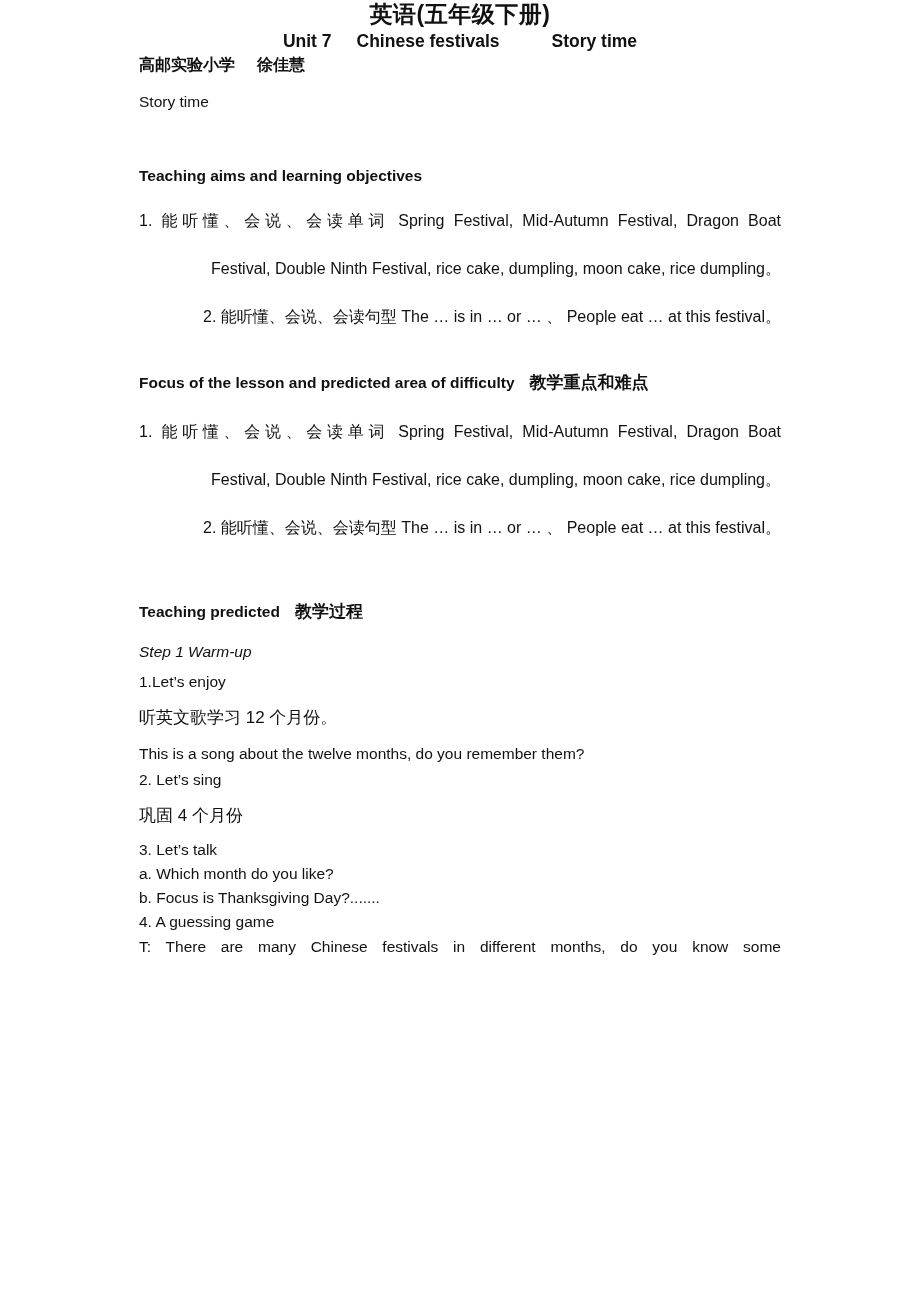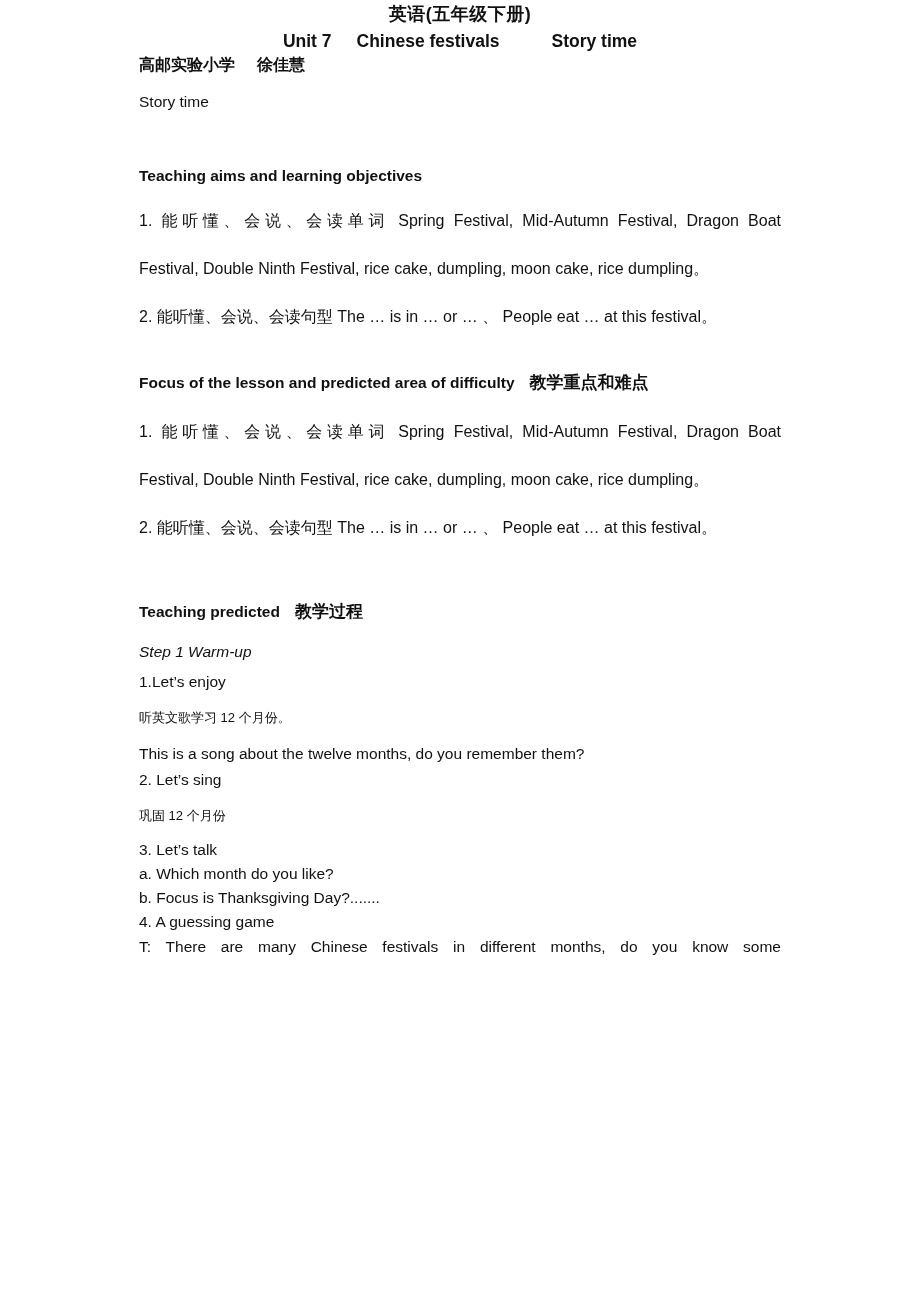--- a/index.html
+++ b/index.html
@@ -18,21 +18,21 @@
     font-family: "Liberation Sans", "DejaVu Sans", sans-serif;
     color: #111111;
   }
   .page p, .page h1, .page div.row {
     margin: 0;
     padding: 0;
   }
   
   .doc-title {
     margin-top: 120px;
-    font-size: 18px;
+    font-size: 23px;
     line-height: 28px;
     font-weight: 700;
     text-align: center;
     letter-spacing: 0.5px;
   }
   
   .unit-line {
     margin-top: 24px;
     font-size: 17.5px;
     line-height: 26px;
@@ -65,33 +65,34 @@
     line-height: 24px;
   }
   .h2 .zh-part {
     font-size: 17px;
     margin-left: 15px;
   }
   
   .item {
     font-size: 16px;
     line-height: 26px;
+    text-align: right;
   }
   .hang { padding-left: 18px; }
   
   .stretch {
     text-align: justify;
     text-align-last: justify;
   }
   
   .p1 { padding-left: 4px; }
   .p2 { padding-left: 17px; }
   .p3 {
     padding-left: 36px;
-    font-size: 13px;
+    font-size: 17px;
     line-height: 26px;
   }
 </style>
 </head>
 <body>
 
 <div class="page">
 
   <h1 class="doc-title">英语(五年级下册)</h1>
 
@@ -133,21 +134,21 @@
   <p class="t italic" style="margin-top:17px">Step 1 Warm-up</p>
 
   <p class="t p1" style="margin-top:8px">1.Let’s enjoy</p>
 
   <p class="p3" style="margin-top:12px">听英文歌学习 12 个月份。</p>
 
   <p class="t p2" style="margin-top:12px">This is a song about the twelve months, do you remember them?</p>
 
   <p class="t p1" style="margin-top:4px">2. Let’s sing</p>
 
-  <p class="p3" style="margin-top:12px">巩固 12 个月份</p>
+  <p class="p3" style="margin-top:12px">巩固 4 个月份</p>
 
   <p class="t p1" style="margin-top:10px">3. Let’s talk</p>
 
   <p class="t p2" style="margin-top:2px">a. Which month do you like?</p>
 
   <p class="t p2" style="margin-top:2px">b. Focus is Thanksgiving Day?.......</p>
 
   <p class="t p1" style="margin-top:2px">4. A guessing game</p>
 
   <p class="t p2 stretch" style="margin-top:2px; line-height:24px">T: There are many Chinese festivals in different months, do you know some</p>

